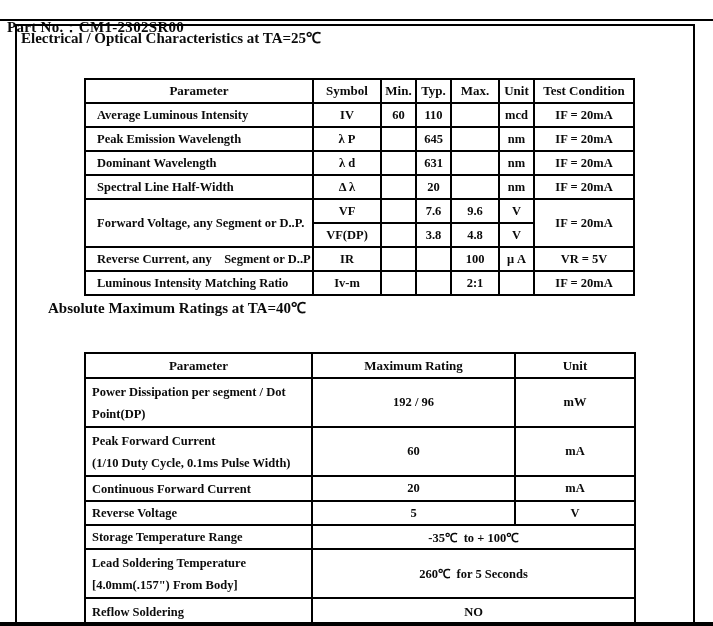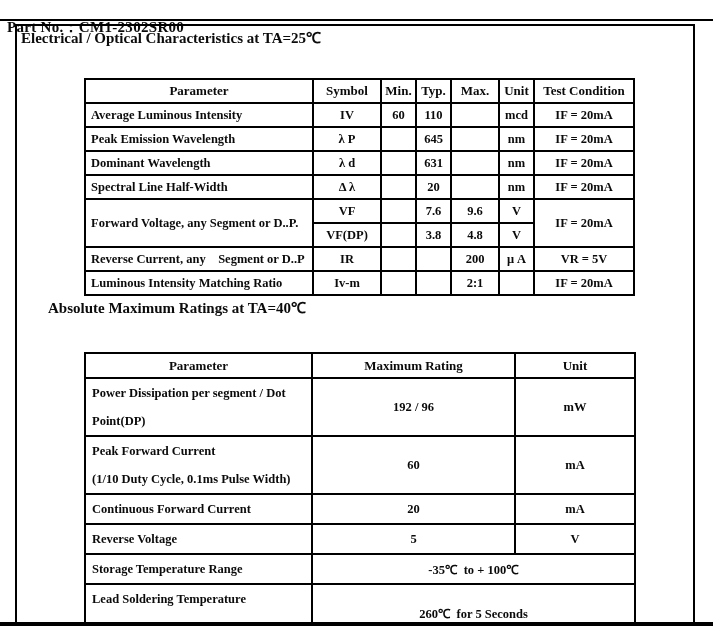--- a/index.html
+++ b/index.html
@@ -43,26 +43,26 @@
     font-weight: bold;
     text-align: center;
     vertical-align: middle;
     padding: 0;
     overflow: hidden;
   }
   th { font-size: 13px; }
   .t1 { left: 84px; top: 58px; width: 549px; }
   .t1 th { height: 22px; }
   .t1 td { height: 22px; }
-  .t1 .param { text-align: left; padding-left: 5px; white-space: pre; }
+  .t1 .param { text-align: left; padding-left: 11px; white-space: pre; }
   .t2 { left: 84px; top: 332px; width: 550px; }
   .t2 th { height: 23px; }
   .t2 .param {
     text-align: left; padding-left: 6px; padding-right: 0;
-    white-space: pre-line; line-height: 28px;
+    white-space: pre-line; line-height: 22px;
   }
   .t2 .val { white-space: pre; }
   .h47 td { height: 47px; }
   .h23 td { height: 23px; }
   .h22 td { height: 22px; }
   .h26 td { height: 26px; }
   .bottom-bar {
     position: absolute; left: 0; top: 622;
     top: 622px; width: 713px; height: 4px; background: #000;
   }
@@ -148,21 +148,21 @@
       <td></td>
       <td>3.8</td>
       <td>4.8</td>
       <td>V</td>
     </tr>
     <tr>
       <td class="param">Reverse Current, any    Segment or D..P</td>
       <td>IR</td>
       <td></td>
       <td></td>
-      <td>200</td>
+      <td>100</td>
       <td>μ A</td>
       <td>VR = 5V</td>
     </tr>
     <tr>
       <td class="param">Luminous Intensity Matching Ratio</td>
       <td>Iv-m</td>
       <td></td>
       <td></td>
       <td>2:1</td>
       <td></td>

